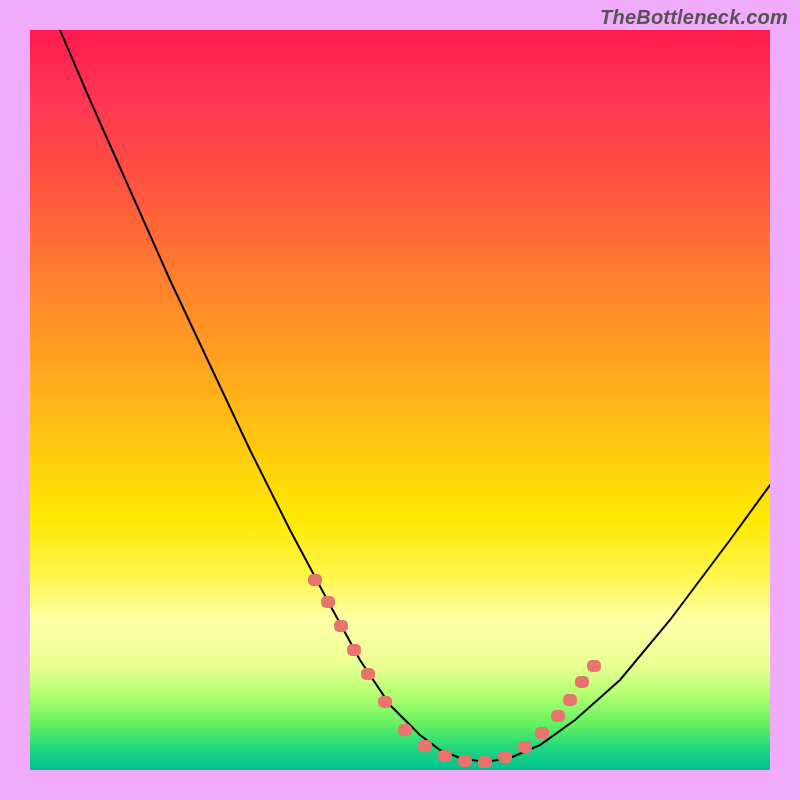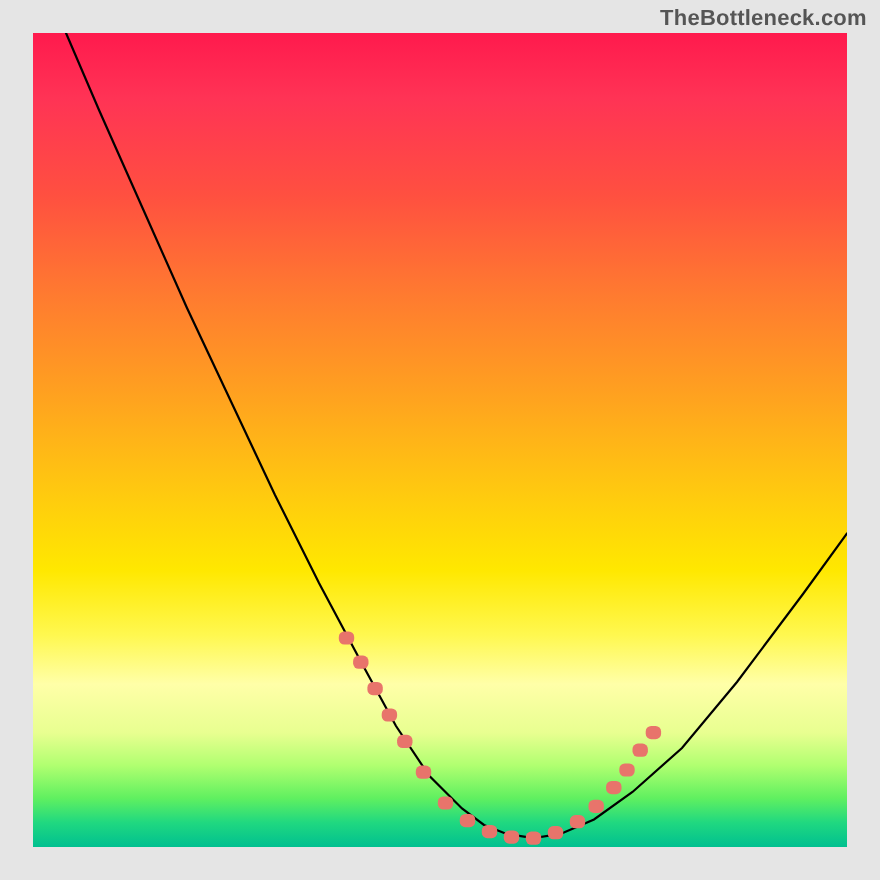--- a/index.html
+++ b/index.html
@@ -1,21 +1,22 @@
 <!DOCTYPE html>
 <html><head>
 <meta charset="utf-8">
 <style>
   * { margin: 0; padding: 0; box-sizing: border-box; }
   html, body { width: 800px; height: 800px; overflow: hidden; background: #000; }
   .chart-container {
     position: relative;
     width: 800px;
     height: 800px;
-    background: #e5e5e5;
+    background: #f0abfc;
+    font-style: italic;
   }
   .plot-area {
     position: absolute;
     left: 30px;
     top: 30px;
     width: 740px;
     height: 740px;
     background: linear-gradient(to bottom,
       #ff1a4d 0%,
       #ff3355 8%,

